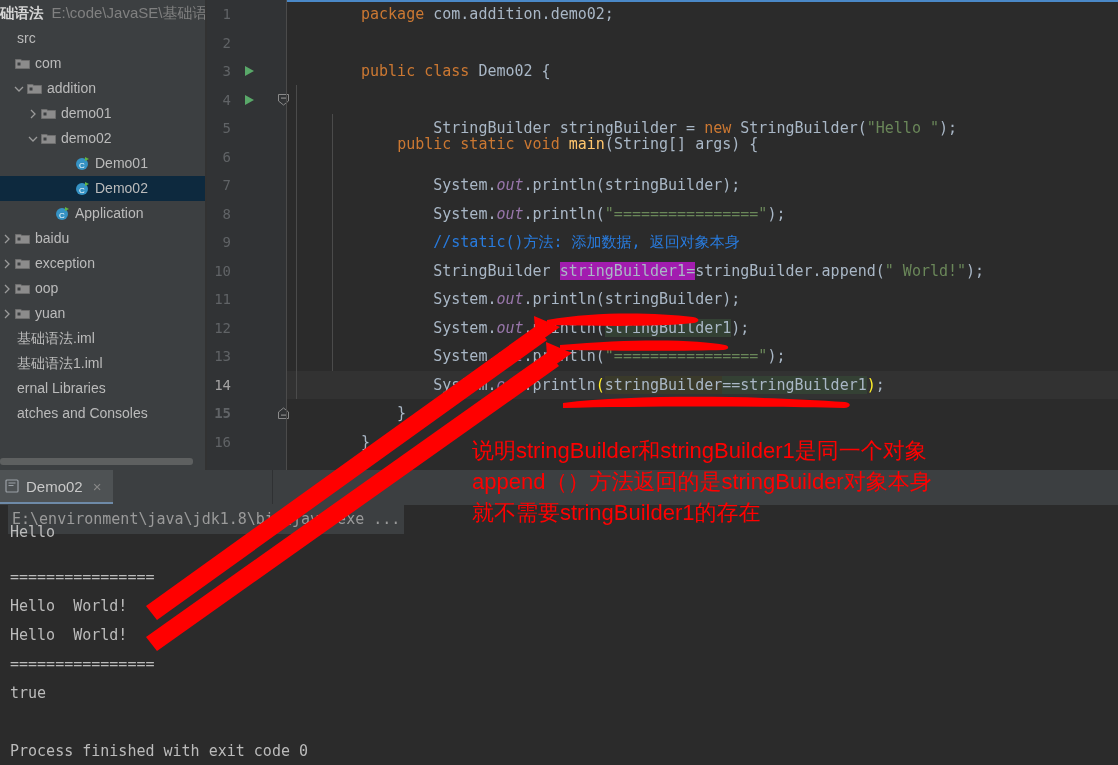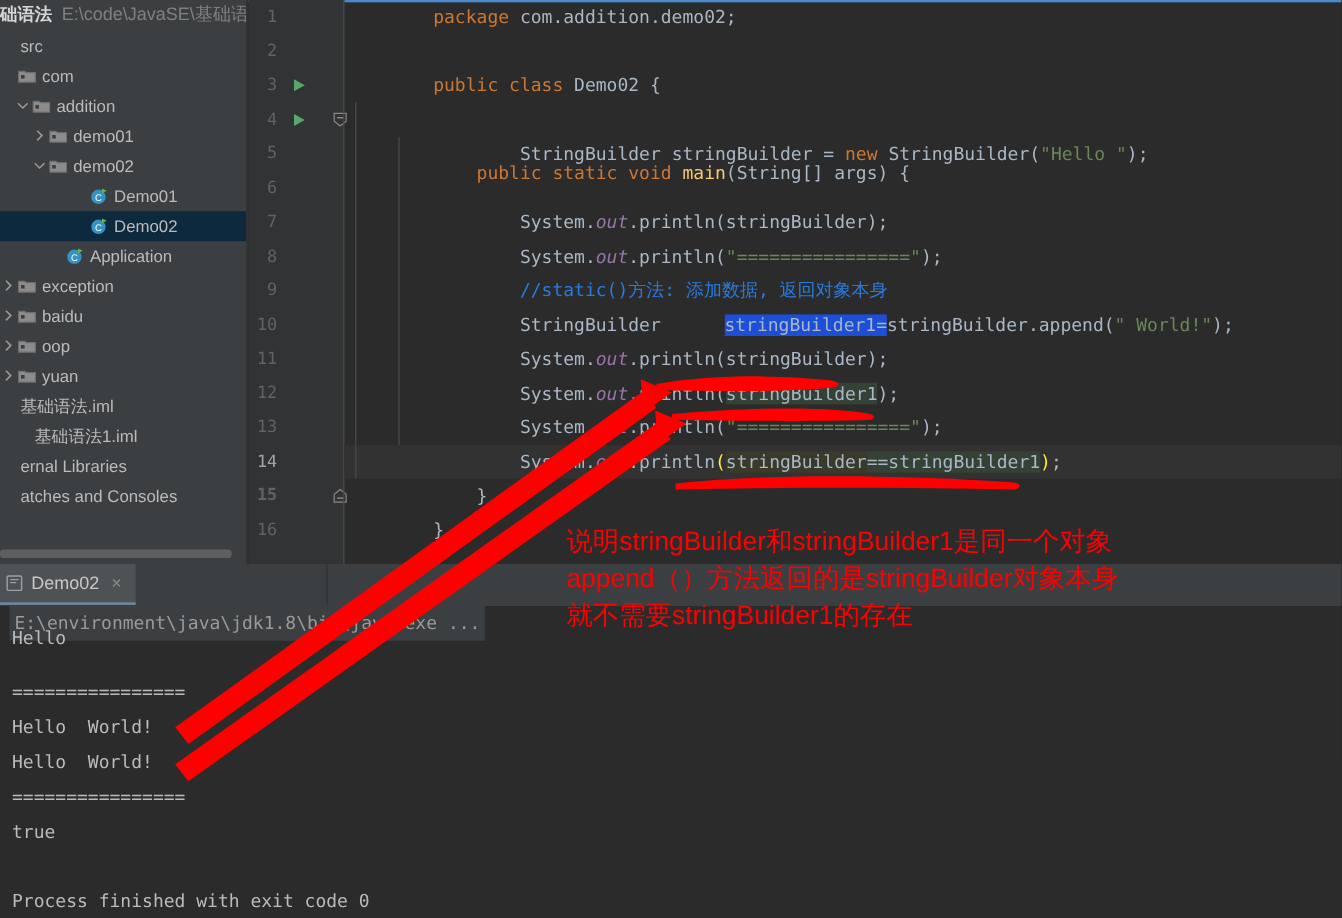--- a/index.html
+++ b/index.html
@@ -157,21 +157,21 @@
     background: #4b4b4b;
   }
   
   .kw   { color: #cc7832; }
   .str  { color: #6a8759; }
   .cmt  { color: #287bde; }
   .fn   { color: #ffc66d; }
   .fld  { color: #9876aa; font-style: italic; }
   .id   { color: #a9b7c6; }
   .pmatch { color: #ffef28; }
-  .hl-warn  { background: #1d4ed8; margin-left: 44px; }
+  .hl-warn  { background: #a21caf; }
   .hl-ident { background: #344134; }
   .hl-ident2{ background: #3a3a2a; }
 
   
   #runpanel {
     position: absolute;
     left: 0; top: 470px;
     width: 1118px; height: 295px;
     background: #2b2b2b;
   }
@@ -322,31 +322,31 @@
           <span class="tree-label">Application</span>
         </div>
         <div class="tree-row" style="padding-left: 0px;">
           <span class="tree-arrow"><svg width="8" height="10" viewBox="0 0 8 10">
               <path d="M2,1 L6,5 L2,9" fill="none" stroke="#9a9a9a" stroke-width="1.3"></path>
             </svg></span>
           <span class="tree-icon"><svg width="15" height="13" viewBox="0 0 15 13">
               <path d="M0.5,2.5 L0.5,11.5 L14.5,11.5 L14.5,3.5 L7,3.5 L5.5,2.5 Z" fill="#8c8c8c" stroke="#6e6e6e"></path>
               <rect x="2.5" y="5.5" width="3" height="3" fill="#3c3f41"></rect>
             </svg></span>
-          <span class="tree-label">exception</span>
+          <span class="tree-label">baidu</span>
         </div>
         <div class="tree-row" style="padding-left: 0px;">
           <span class="tree-arrow"><svg width="8" height="10" viewBox="0 0 8 10">
               <path d="M2,1 L6,5 L2,9" fill="none" stroke="#9a9a9a" stroke-width="1.3"></path>
             </svg></span>
           <span class="tree-icon"><svg width="15" height="13" viewBox="0 0 15 13">
               <path d="M0.5,2.5 L0.5,11.5 L14.5,11.5 L14.5,3.5 L7,3.5 L5.5,2.5 Z" fill="#8c8c8c" stroke="#6e6e6e"></path>
               <rect x="2.5" y="5.5" width="3" height="3" fill="#3c3f41"></rect>
             </svg></span>
-          <span class="tree-label">baidu</span>
+          <span class="tree-label">exception</span>
         </div>
         <div class="tree-row" style="padding-left: 0px;">
           <span class="tree-arrow"><svg width="8" height="10" viewBox="0 0 8 10">
               <path d="M2,1 L6,5 L2,9" fill="none" stroke="#9a9a9a" stroke-width="1.3"></path>
             </svg></span>
           <span class="tree-icon"><svg width="15" height="13" viewBox="0 0 15 13">
               <path d="M0.5,2.5 L0.5,11.5 L14.5,11.5 L14.5,3.5 L7,3.5 L5.5,2.5 Z" fill="#8c8c8c" stroke="#6e6e6e"></path>
               <rect x="2.5" y="5.5" width="3" height="3" fill="#3c3f41"></rect>
             </svg></span>
           <span class="tree-label">oop</span>
@@ -359,21 +359,21 @@
               <path d="M0.5,2.5 L0.5,11.5 L14.5,11.5 L14.5,3.5 L7,3.5 L5.5,2.5 Z" fill="#8c8c8c" stroke="#6e6e6e"></path>
               <rect x="2.5" y="5.5" width="3" height="3" fill="#3c3f41"></rect>
             </svg></span>
           <span class="tree-label">yuan</span>
         </div>
         <div class="tree-row" style="padding-left: 0px;">
           <span class="tree-arrow"></span>
           <span class="tree-icon" style="width: 0px; min-width: 0px;"></span>
           <span class="tree-label">基础语法.iml</span>
         </div>
-        <div class="tree-row" style="padding-left: 12px;">
+        <div class="tree-row" style="padding-left: 0px;">
           <span class="tree-arrow"></span>
           <span class="tree-icon" style="width: 0px; min-width: 0px;"></span>
           <span class="tree-label">基础语法1.iml</span>
         </div>
         <div class="tree-row" style="padding-left: 0px;">
           <span class="tree-arrow"></span>
           <span class="tree-icon" style="width: 0px; min-width: 0px;"></span>
           <span class="tree-label">ernal Libraries</span>
         </div>
         <div class="tree-row" style="padding-left: 0px;">

